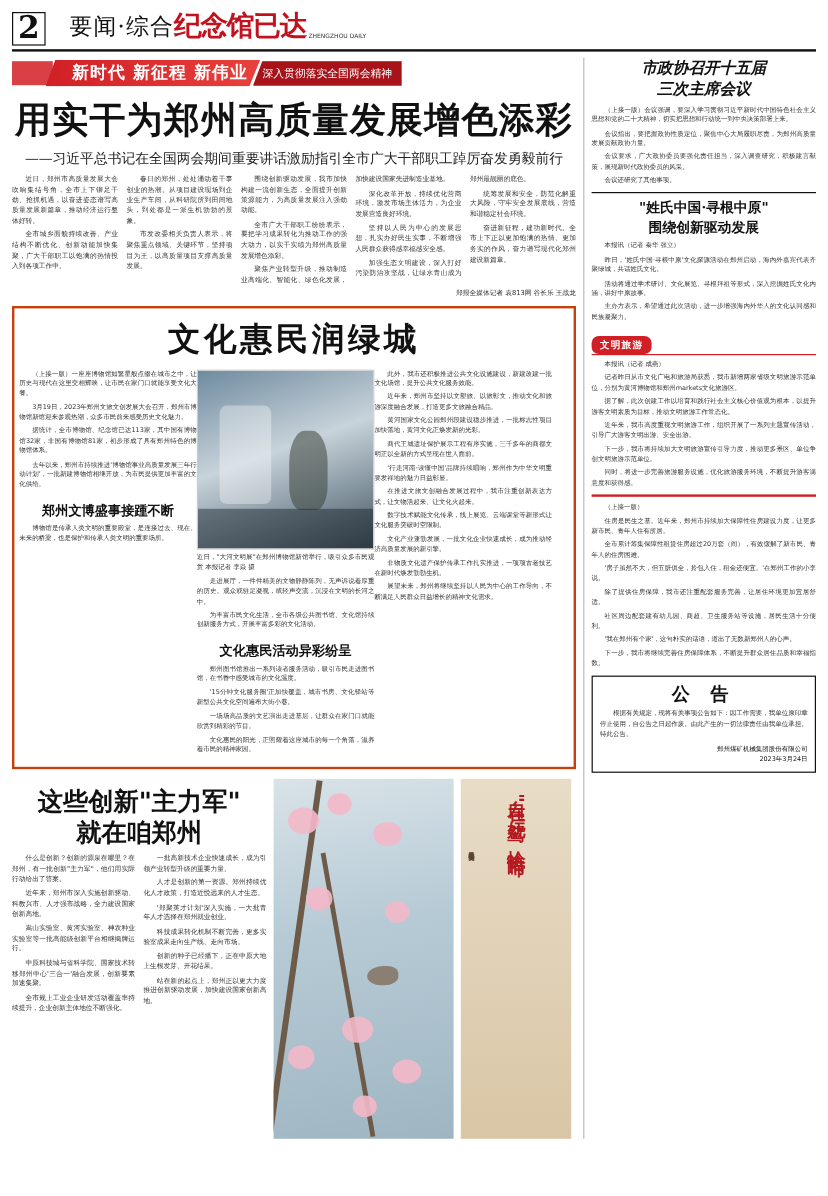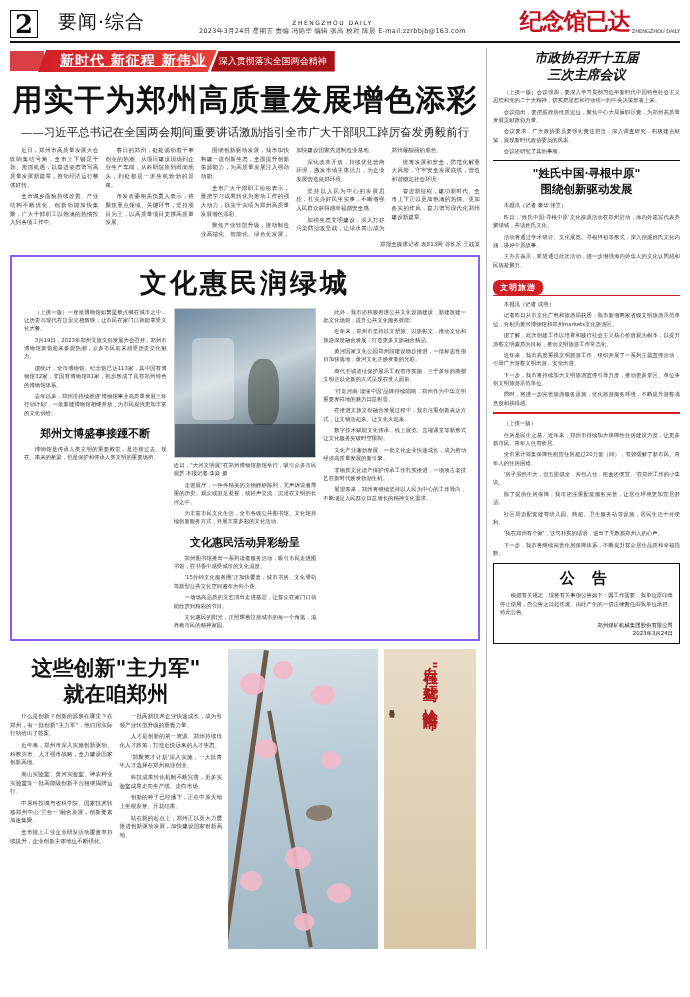--- a/index.html
+++ b/index.html
@@ -38,21 +38,20 @@
   .col-left { width: 470px; }
   .col-right { width: 194px; border-left: 1px solid #bbb; padding-left: 6px; }
 
   
   .banner { display:flex; align-items:center; height: 26px; margin-bottom: 4px; position:relative; }
   .banner-red {
     background: linear-gradient(90deg,#d11f26,#e8413c);
     color:#fff; font-weight:bold; font-size:14px; padding:2px 10px 2px 22px;
     font-family:"DejaVu Serif", serif; letter-spacing:1px;
     clip-path: polygon(8px 0,100% 0,calc(100% - 9px) 100%,0 100%);
-    text-decoration: underline;
   }
   .banner-tail {
     background:#a8131a; color:#fff; font-size:9px; padding:4px 8px;
     margin-left:-6px; clip-path: polygon(8px 0,100% 0,100% 100%,0 100%);
   }
   .banner-flag { width:34px; height:20px; background:#d11f26; opacity:.85; margin-right:-6px;}
 
   
   .headline {
     font-family:"DejaVu Serif", serif; font-weight:bold; font-size:30px;
@@ -64,26 +63,26 @@
   }
 
   
   .tcols { column-gap: 7px; font-size: 5.6px; line-height: 1.55; text-align: justify; color:#333; }
   .tcols p { margin-bottom: 3px; text-indent: 2em; }
   .c2 { column-count:2; } .c5{ column-count:5; }
   .c1 { column-count:1; }
   .byline { font-size:5.6px; text-align:right; color:#333; margin-top:2px; }
 
   
-  .feature { border:2px solid #8b5cf6; padding:8px 12px 6px; margin-top:6px; }
+  .feature { border:2px solid #c2410c; padding:8px 4px 6px; margin-top:6px; }
   .feature-title {
     font-family:"DejaVu Serif", serif; font-weight:bold; font-size:27px;
     text-align:center; letter-spacing:3px; margin-bottom:7px;
   }
-  .feature-grid { display:flex; gap:7px; }
+  .feature-grid { display:flex; }
   .f-col { width:148px; }
   .f-photo { width:100%; height:150px; border:1px solid #ccc; position:relative; overflow:hidden;
     background: linear-gradient(160deg,#6f8ba0,#c8d3da 45%,#8a9aa5 70%,#44525c); }
   .f-photo .pv1{position:absolute;left:12%;top:20%;width:30%;height:55%;background:rgba(255,255,255,.35);border-radius:6px;}
   .f-photo .pv2{position:absolute;left:52%;top:34%;width:22%;height:45%;background:rgba(60,70,60,.55);border-radius:40% 40% 30% 30%;}
   .f-photo .pv3{position:absolute;left:0;bottom:0;width:100%;height:22%;background:rgba(20,30,40,.45);}
   .f-cap { font-size:5.4px; color:#333; line-height:1.5; margin-top:3px; text-align:justify; }
   .f-sub {
     font-family:"DejaVu Serif", serif; font-weight:bold; font-size:11px;
     text-align:center; margin:6px 0 4px;
@@ -122,24 +121,20 @@
   .hr-blk { border-top:1px solid #111; margin:5px 0; }
 </style>
 </head>
 <body>
 
 <div class="page">
 
   <div class="masthead">
     <div class="pg-num">2</div>
     <div class="section-title">要闻·综合</div>
-    <div class="mast-mid">
-      <div class="mast-en">ZHENGZHOU DAILY</div>
-      <div class="mast-date">2023年3月24日 星期五  责编 冯韬华  编辑 张高  校对 陈晨  E-mail:zzrbbjb@163.com</div>
-    </div>
     <div class="logo-box">
       <div class="logo-zh">纪念馆已达</div>
       <div class="logo-sub">ZHENGZHOU DAILY</div>
     </div>
   </div>
 
   <div class="body-grid">
 
     <div class="col-left">
 

